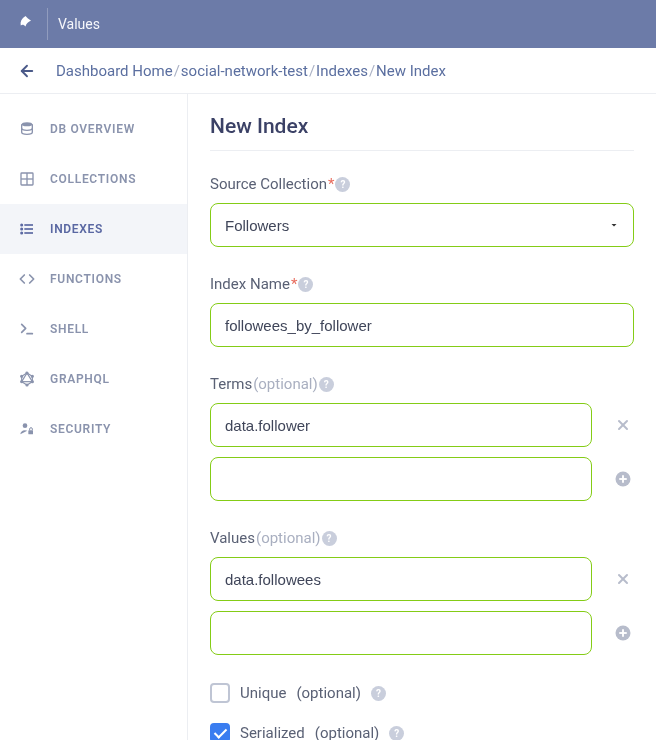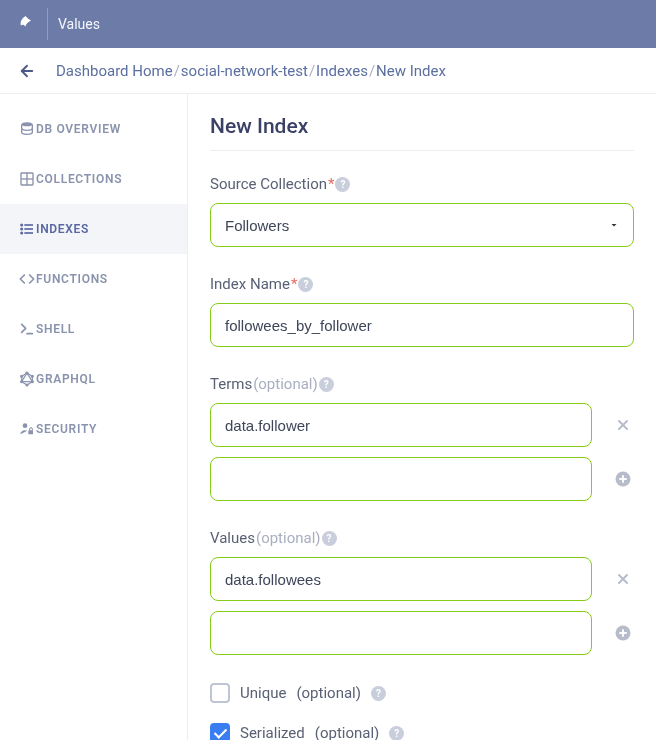--- a/index.html
+++ b/index.html
@@ -63,20 +63,21 @@
     }
     .sidebar {
       width: 188px;
       background: #fff;
       border-right: 1px solid #eceef2;
       padding-top: 10px;
     }
     .side-item {
       display: flex;
       align-items: center;
+      gap: 14px;
       height: 50px;
       padding: 0 18px;
       font-size: 12px;
       letter-spacing: 0.7px;
       color: #8a93ad;
       cursor: pointer;
       font-weight: 600;
     }
     .side-item.active {
       color: #5967a2;

